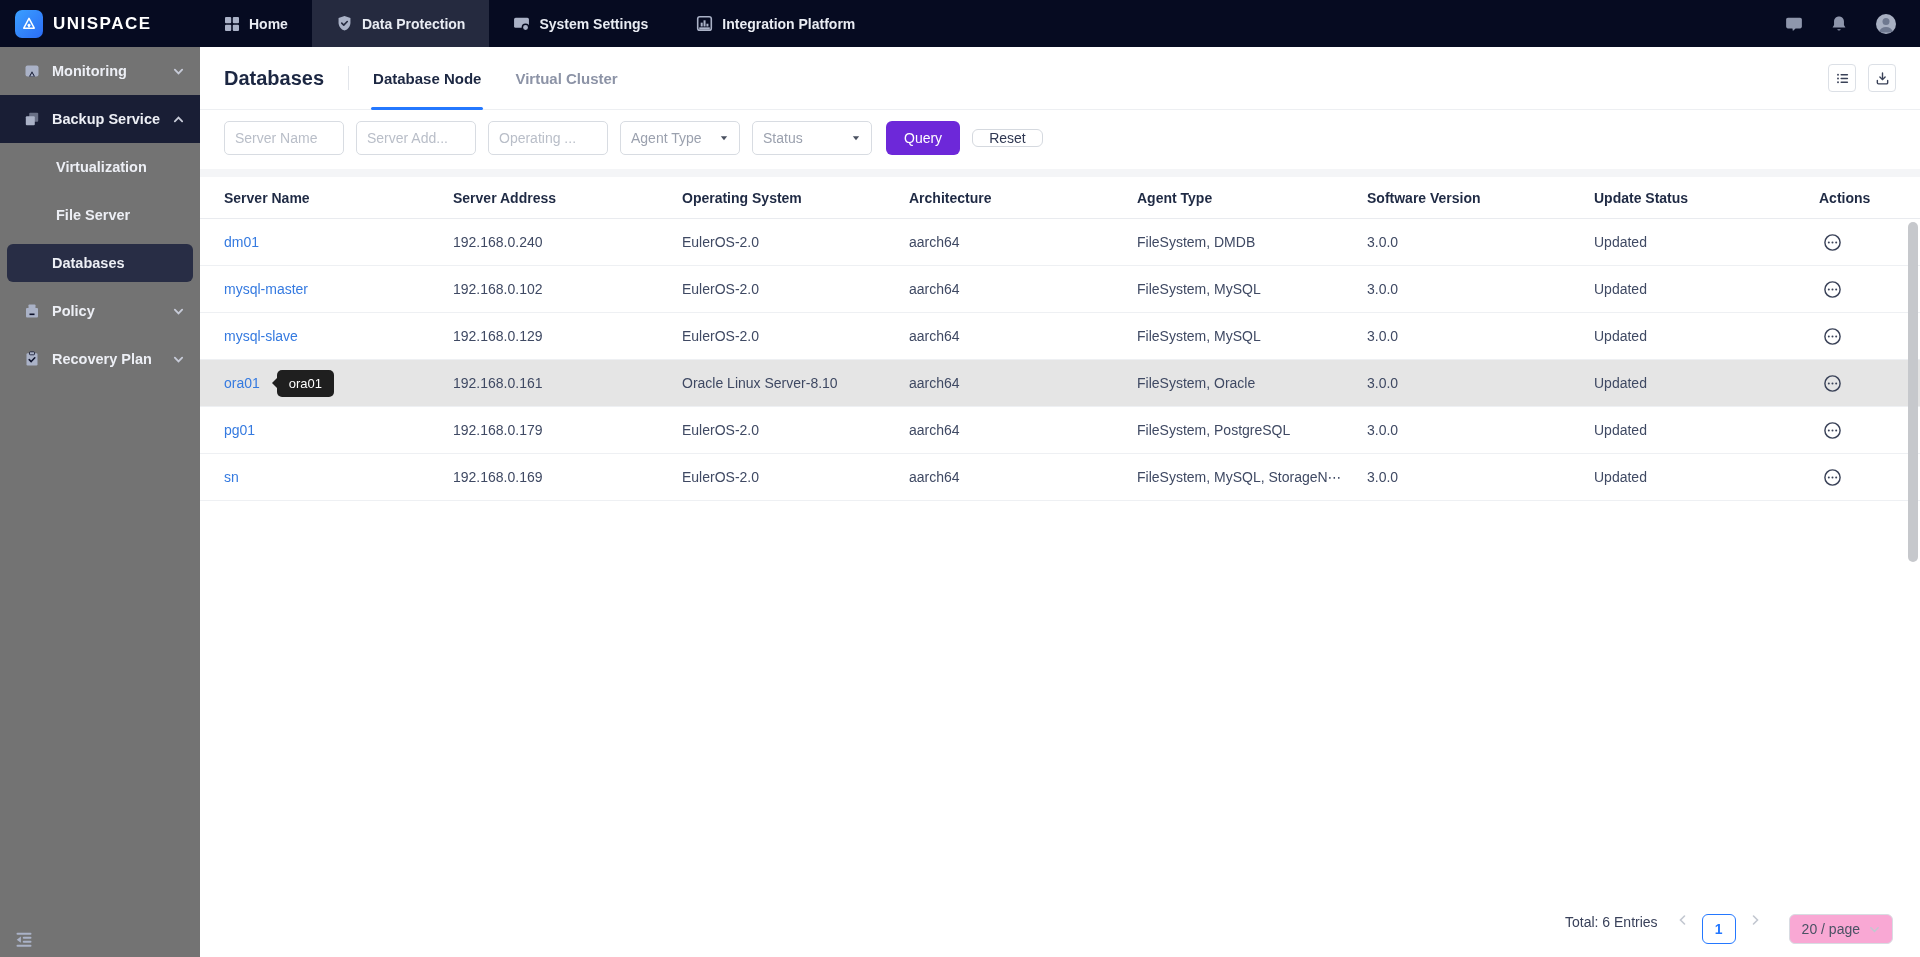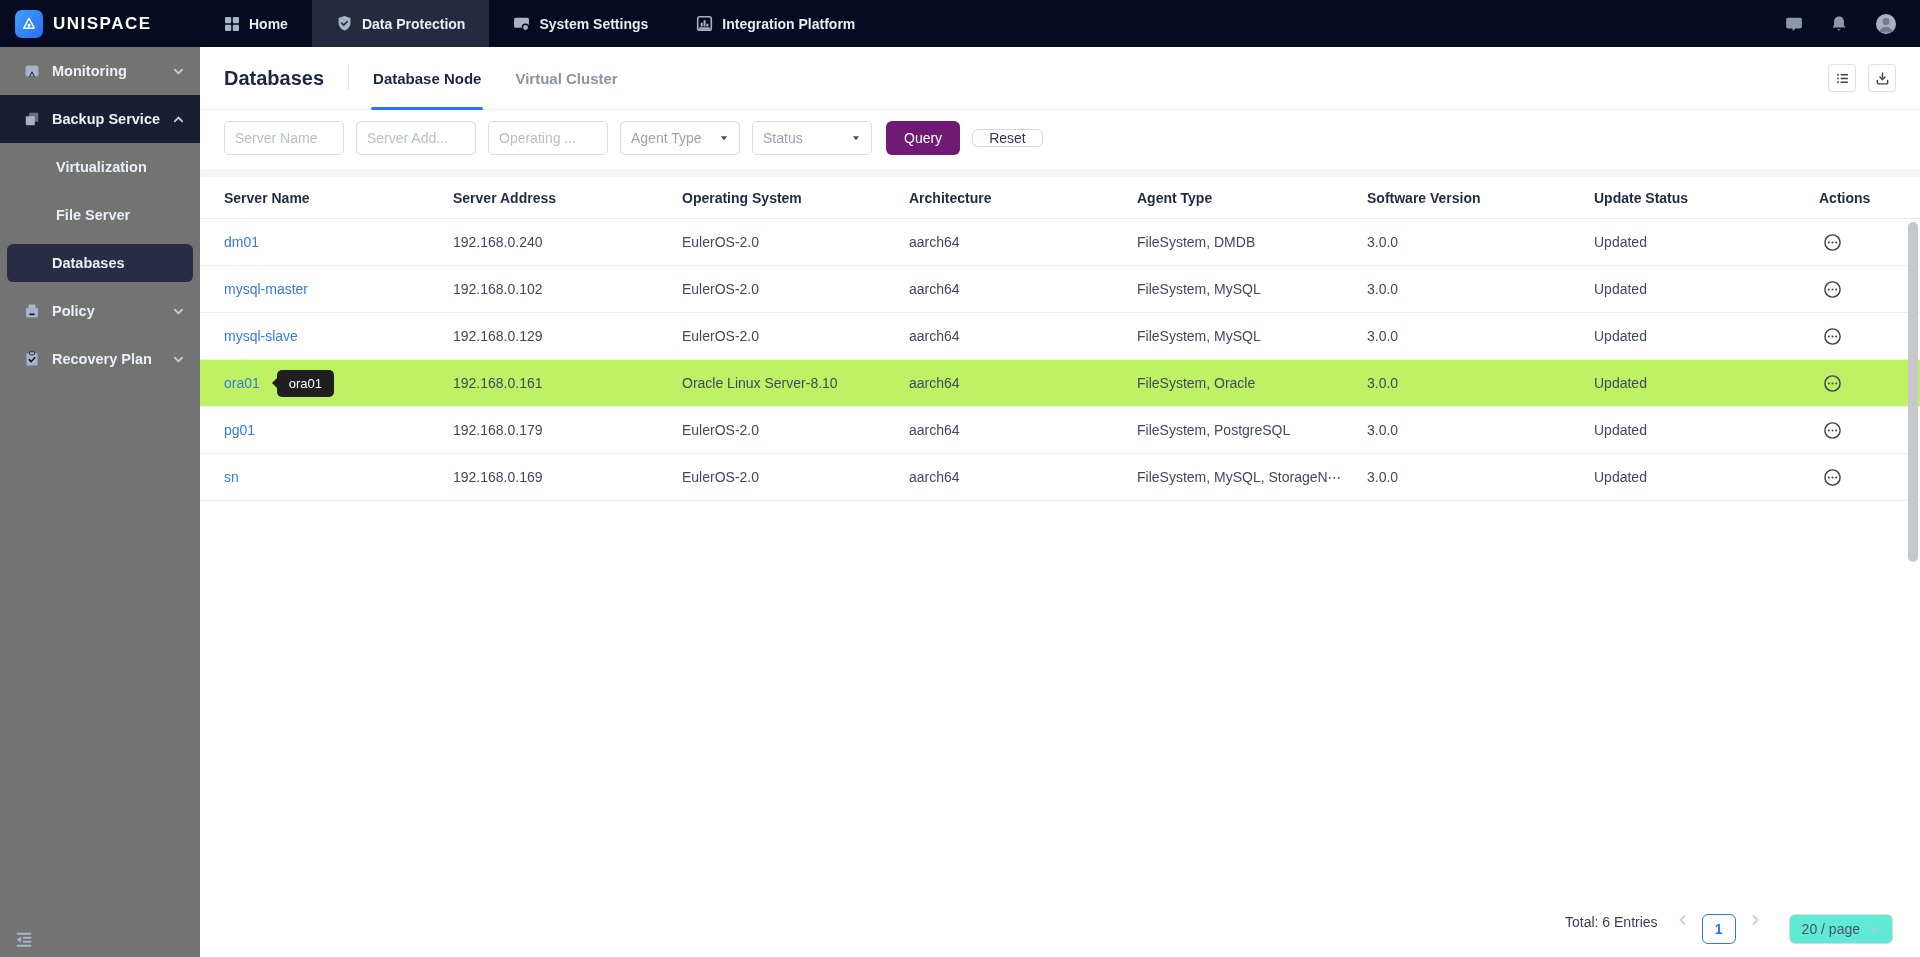--- a/index.html
+++ b/index.html
@@ -55,36 +55,36 @@
 
   
   .filters { display:flex; align-items:center; gap:12px; padding:11px 24px 14px; }
   .f-input { width:120px; height:34px; border:1px solid #D8DCE2; border-radius:5px;
     padding:0 10px; font-size:14px; color:#333; font-family:inherit; outline:none; }
   .f-input::placeholder { color:#B9BEC8; }
   .f-select { width:120px; height:34px; border:1px solid #D8DCE2; border-radius:5px;
     padding:0 10px; display:flex; align-items:center; justify-content:space-between;
     color:#9BA1AE; font-size:14px; cursor:pointer; background:#fff; }
   .f-select .caret { display:flex; color:#4A5160; }
-  .btn-primary { height:34px; padding:7px 18px; margin-left:2px; background:#701a75;
+  .btn-primary { height:34px; padding:7px 18px; margin-left:2px; background:#6d28d9;
     border:none; border-radius:6px; color:#fff; font-size:14px; font-weight:500;
     font-family:inherit; cursor:pointer; }
   .btn-default { height:18px; padding:0 16px; background:#fff; border:1px solid #D5D9DF;
     border-radius:6px; color:#2F3852; font-size:14px; font-family:inherit; cursor:pointer; }
 
   
   .band { height:8px; background:#F4F5F7; }
   .tbl-head, .trow { display:grid;
     grid-template-columns:229px 229px 227px 228px 230px 227px 225px 1fr;
     padding:0 24px; align-items:center; }
   .tbl-head { height:42px; font-size:14px; font-weight:700; color:#1F2A44;
     border-bottom:1px solid #E9EBEF; background:#fff; }
   .trow { height:47px; font-size:14px; color:#3F4963; border-bottom:1px solid #EEF0F3;
     background:#fff; }
-  .trow.hovered { background:#bef264; }
+  .trow.hovered { background:#e5e5e5; }
   .tcell { display:flex; align-items:center; white-space:nowrap; overflow:hidden; }
   .cell-link { color:#357AE0; cursor:pointer; }
   .tooltip { position:relative; display:inline-flex; align-items:center; margin-left:17px;
     height:27px; padding:0 12px; background:#1F1F1F; color:#FFF; border-radius:5px;
     font-size:13px; }
   .tooltip::before { content:""; position:absolute; left:-10px; top:50%;
     transform:translateY(-50%); border:5.5px solid transparent; border-right-color:#1F1F1F; }
   .row-actions { padding-left:4px; color:#3A4258; cursor:pointer; }
 
   .scroll-thumb { position:absolute; right:2px; top:175px; width:10px; height:340px;
@@ -93,21 +93,21 @@
   
   .pagination { position:absolute; right:27px; bottom:13px; display:flex;
     font-size:14px; color:#39415A; }
   .pg-total { margin-right:6px; }
   .pg-chev { color:#C2C7D0; padding:0 13px; display:flex; cursor:pointer; }
   .pg-current { min-width:34px; height:30px; border:1px solid #2478FF; border-radius:6px;
     color:#2478FF; font-weight:700; display:flex; align-items:center; justify-content:center;
     cursor:pointer; background:#fff; }
   .pg-size { height:30px; margin-left:15px; padding:0 12px; border:1px solid #D8DCE2;
     border-radius:6px; color:#4A5264; display:flex; align-items:center; gap:9px;
-    cursor:pointer; background:#5eead4; }
+    cursor:pointer; background:#f9a8d4; }
   .pg-size .chev { display:flex; color:#C2C7D0; }
 </style>
 </head>
 <body>
 
 <div class="topnav">
   <div class="brand">
     <span class="logo-badge">
       <svg width="18" height="18" viewBox="0 0 24 24">
           <path d="M12 4.5L19 17.5H5z" fill="none" stroke="#fff" stroke-width="2" stroke-linejoin="round"></path>

